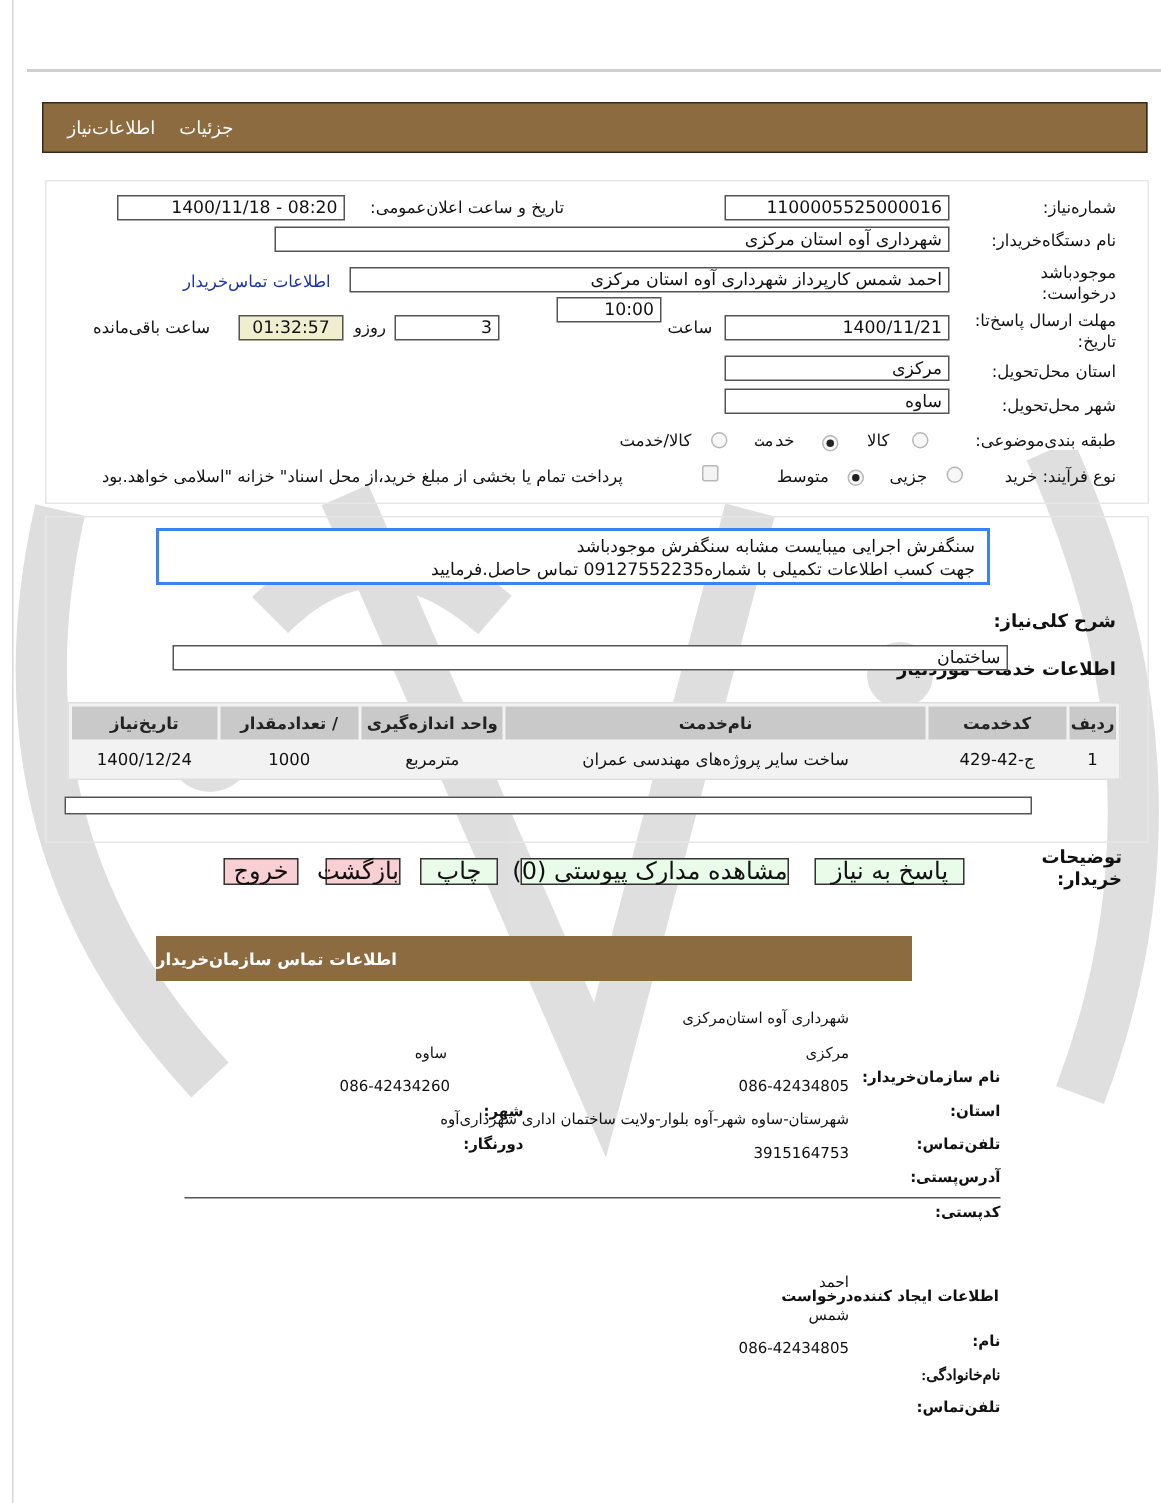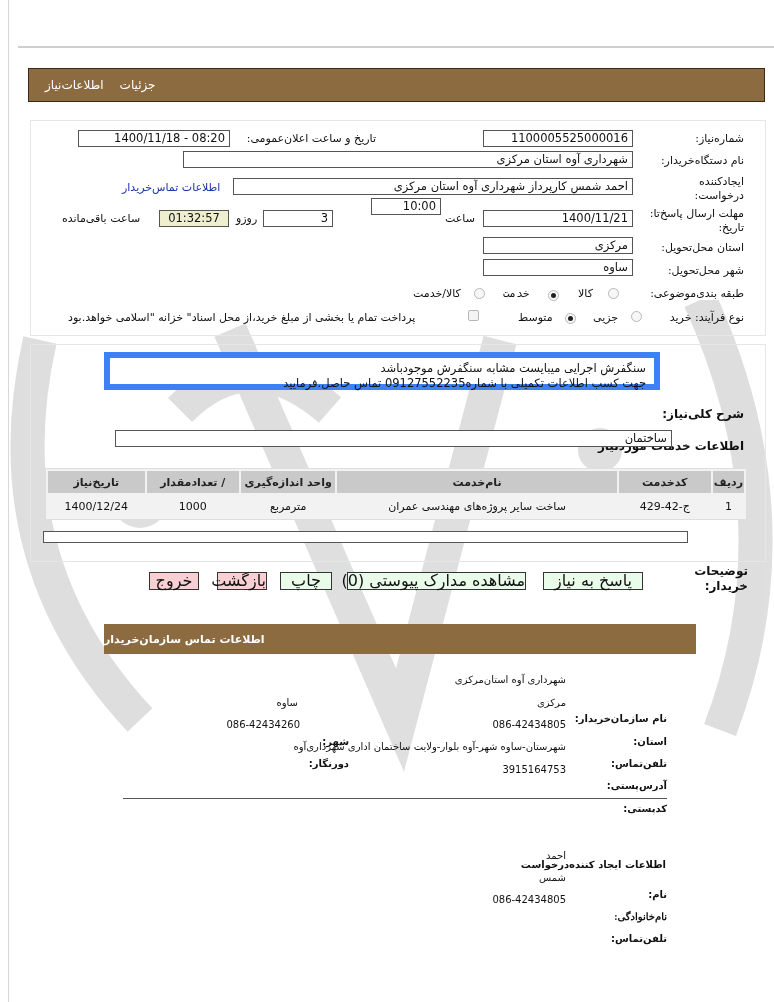--- a/index.html
+++ b/index.html
@@ -42,21 +42,21 @@
     table.grid th { background: #c9c9c9; color: #222; font-weight: bold; font-size: 11px; height: 20px; }
     table.grid td { background: #f2f2f2; font-size: 11px; height: 20px; text-align: center; }
     .btn {
       height: 18px; box-sizing: border-box; border: 1px solid #333;
       font-size: 16px; line-height: 16px; text-align: center; direction: rtl;
       white-space: nowrap;
     }
     .btn.green { background: #e9fbe9; }
     .btn.red { background: #f8d0d4; }
     .section-bar {
-      left: 104px; top: 624px; width: 592px; height: 30px;
+      left: 104px; top: 624px; width: 504px; height: 30px;
       background: #8c6b40; color: #fff; font-weight: bold; font-size: 11px;
       display: flex; align-items: center; justify-content: flex-end;
       box-sizing: border-box; padding-right: 14px; direction: rtl;
     }
     .small { font-size: 10px; }
     .watermark { pointer-events: none; }
   </style>
 </head>
 <body>
 
@@ -84,21 +84,21 @@
 <div class="abs panel" style="left:30px;top:120px;width:734px;height:214px;"></div>
 
 <div class="abs lbl" style="right:30px;top:132px;">شماره‌نیاز:</div>
 <div class="abs box ltr" style="left:483px;top:130px;width:150px;">1100005525000016</div>
 <div class="abs lbl" style="right:398px;top:132px;">تاریخ و ساعت اعلان‌عمومی:</div>
 <div class="abs box ltr" style="left:78px;top:130px;width:152px;">1400/11/18 - 08:20</div>
 
 <div class="abs lbl" style="right:30px;top:154px;">نام دستگاه‌خریدار:</div>
 <div class="abs box" style="left:183px;top:151px;width:450px;">شهرداری آوه استان مرکزی</div>
 
-<div class="abs lbl" style="right:30px;top:175px;">ایجادکننده</div>
+<div class="abs lbl" style="right:30px;top:175px;">موجودباشد</div>
 <div class="abs lbl" style="right:30px;top:189px;">درخواست:</div>
 <div class="abs box" style="left:233px;top:178px;width:400px;">احمد  شمس کارپرداز شهرداری آوه استان مرکزی</div>
 <div class="abs link" style="left:122px;top:181px;">اطلاعات تماس‌خریدار</div>
 
 <div class="abs lbl" style="right:30px;top:207px;">مهلت ارسال پاسخ‌تا:</div>
 <div class="abs lbl" style="right:30px;top:221px;">تاریخ:</div>
 <div class="abs box ltr" style="left:483px;top:210px;width:150px;">1400/11/21</div>
 <div class="abs lbl" style="left:445px;top:212px;">ساعت</div>
 <div class="abs box ltr" style="left:371px;top:198px;width:70px;">10:00</div>
 <div class="abs box ltr" style="left:263px;top:210px;width:70px;">3</div>
@@ -124,21 +124,21 @@
 <div class="abs" style="left:631px;top:311px;"><span class="radio"></span></div>
 <div class="abs lbl" style="left:593px;top:311px;">جزیی</div>
 <div class="abs" style="left:565px;top:311px;"><span class="radio on"></span></div>
 <div class="abs lbl" style="left:518px;top:311px;">متوسط</div>
 <div class="abs check" style="left:468px;top:310px;"></div>
 <div class="abs lbl" style="left:68px;top:311px;">پرداخت تمام یا بخشی از مبلغ خرید،از محل اسناد" خزانه "اسلامی خواهد.بود</div>
 
 <div class="abs panel" style="left:30px;top:344px;width:734px;height:216px;"></div>
 
 <div class="abs lbl bold" style="right:30px;top:368px;font-size:12px;">شرح کلی‌نیاز:</div>
-<div class="abs" style="left:104px;top:352px;width:556px;height:38px;border:6px solid #3b82f6;box-sizing:border-box;background:#fff;direction:rtl;text-align:right;padding:3px 8px;font-size:11.5px;line-height:15px;">
+<div class="abs" style="left:104px;top:352px;width:556px;height:38px;border:2px solid #3b82f6;box-sizing:border-box;background:#fff;direction:rtl;text-align:right;padding:3px 8px;font-size:11.5px;line-height:15px;">
   <div>سنگفرش اجرایی میبایست مشابه سنگفرش موجودباشد</div>
   <div>جهت کسب اطلاعات تکمیلی با شماره09127552235 تماس حاصل.فرمایید</div>
 </div>
 
 <div class="abs lbl bold" style="right:30px;top:400px;font-size:12px;">اطلاعات خدمات موردنیاز</div>
 
 <div class="abs lbl bold" style="right:30px;top:434px;font-size:12px;">گروه‌خدمت:</div>
 <div class="abs box" style="left:115px;top:430px;width:557px;">ساختمان</div>
 
 <table class="abs grid" style="left:45px;top:468px;width:702px;direction:rtl;">

